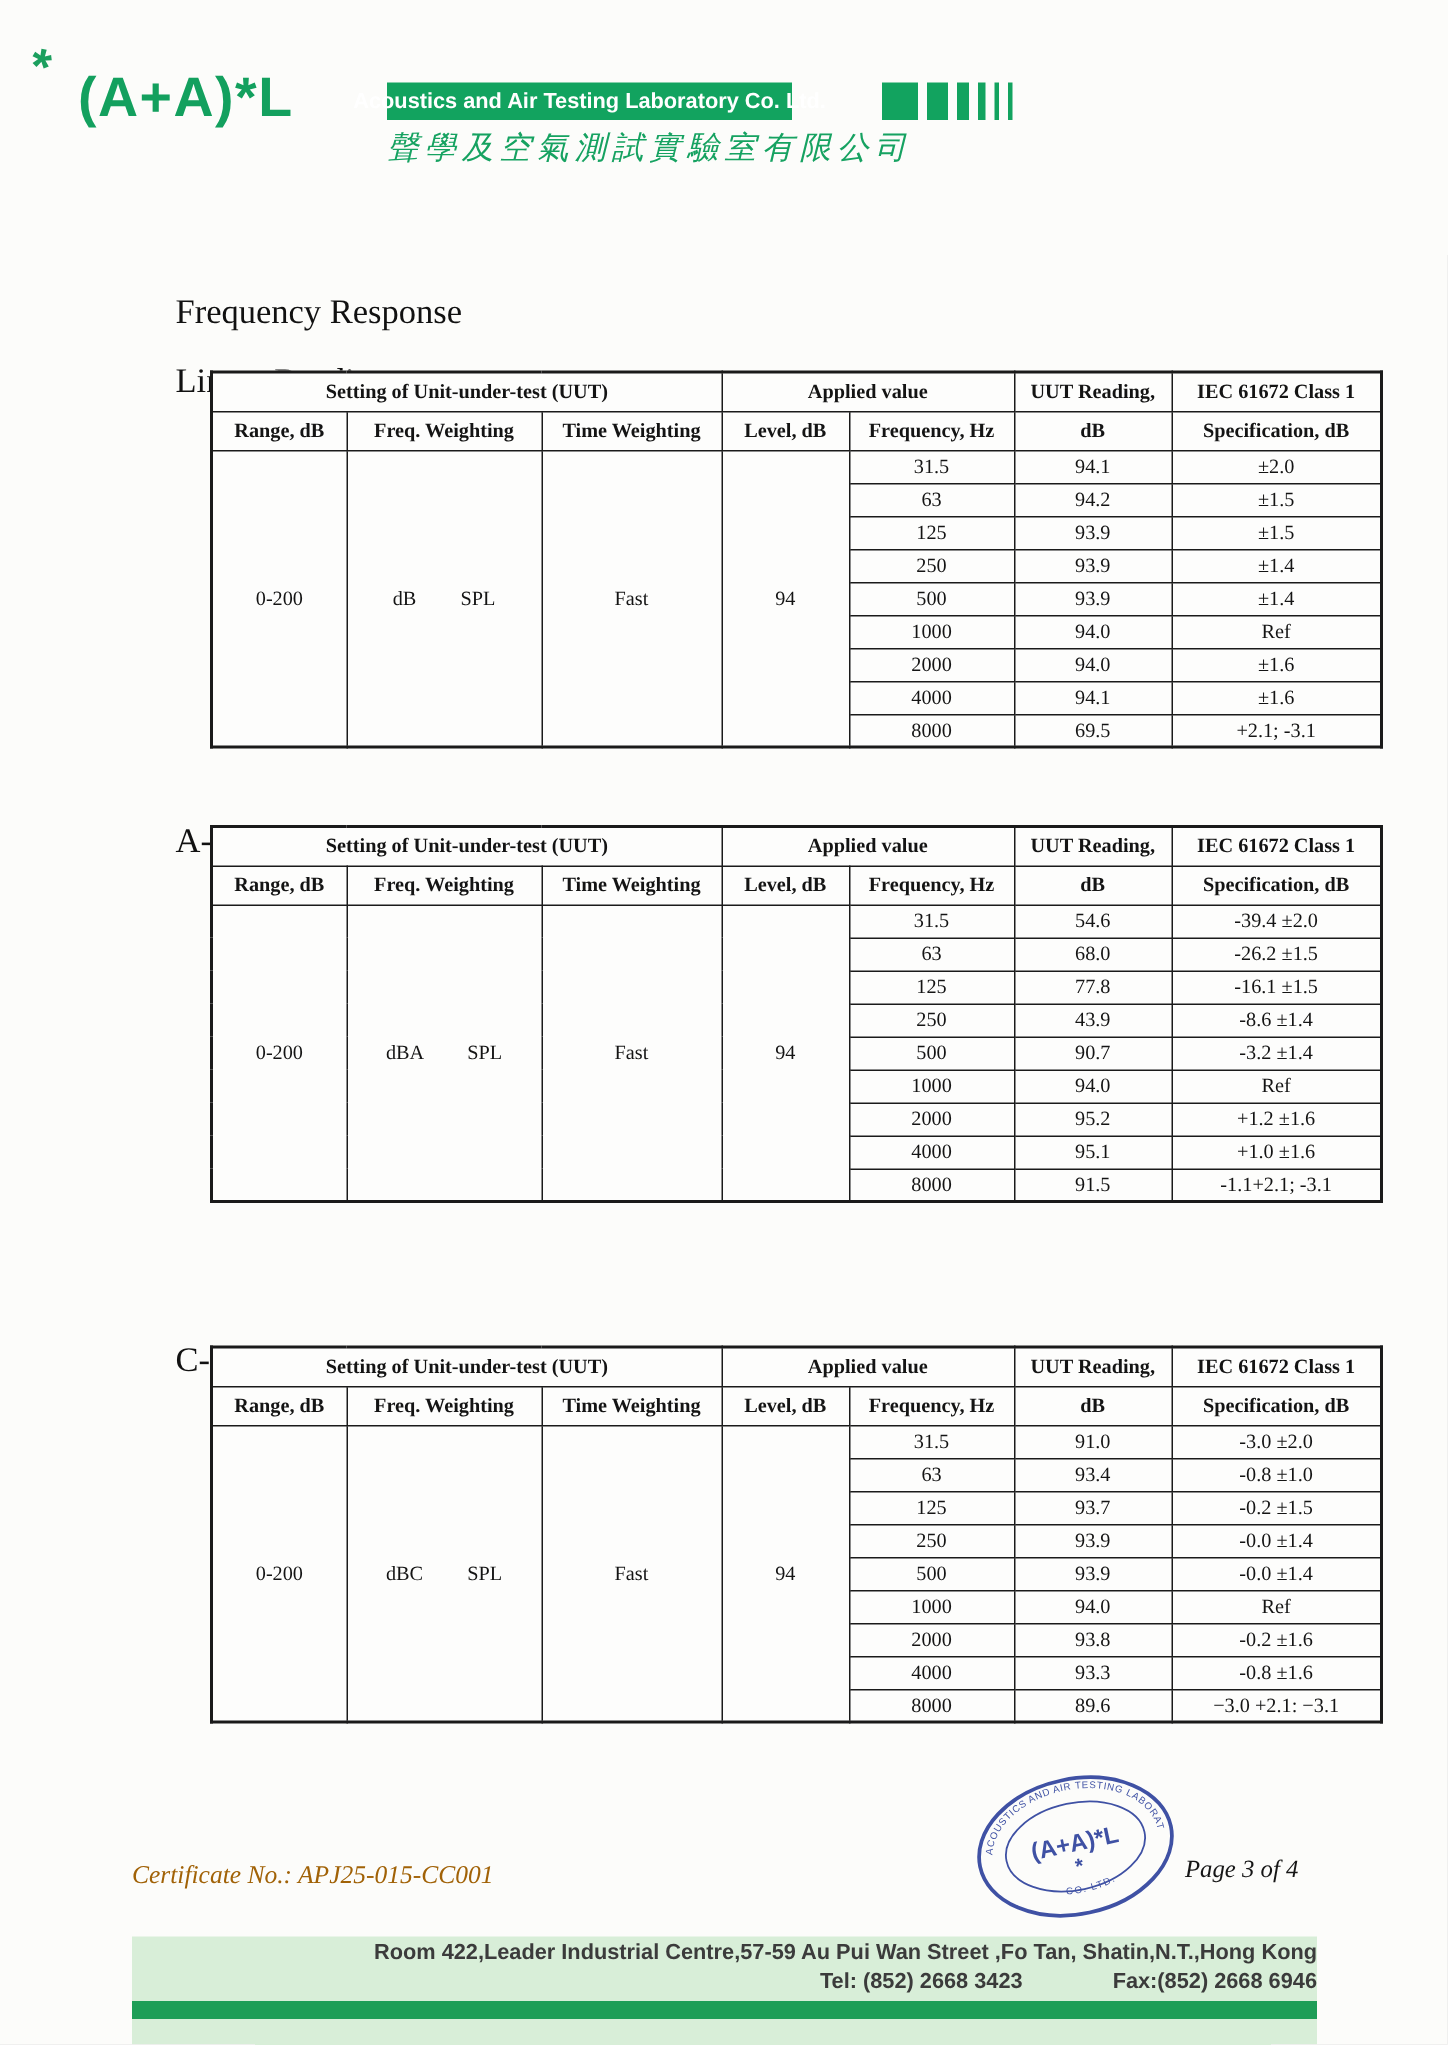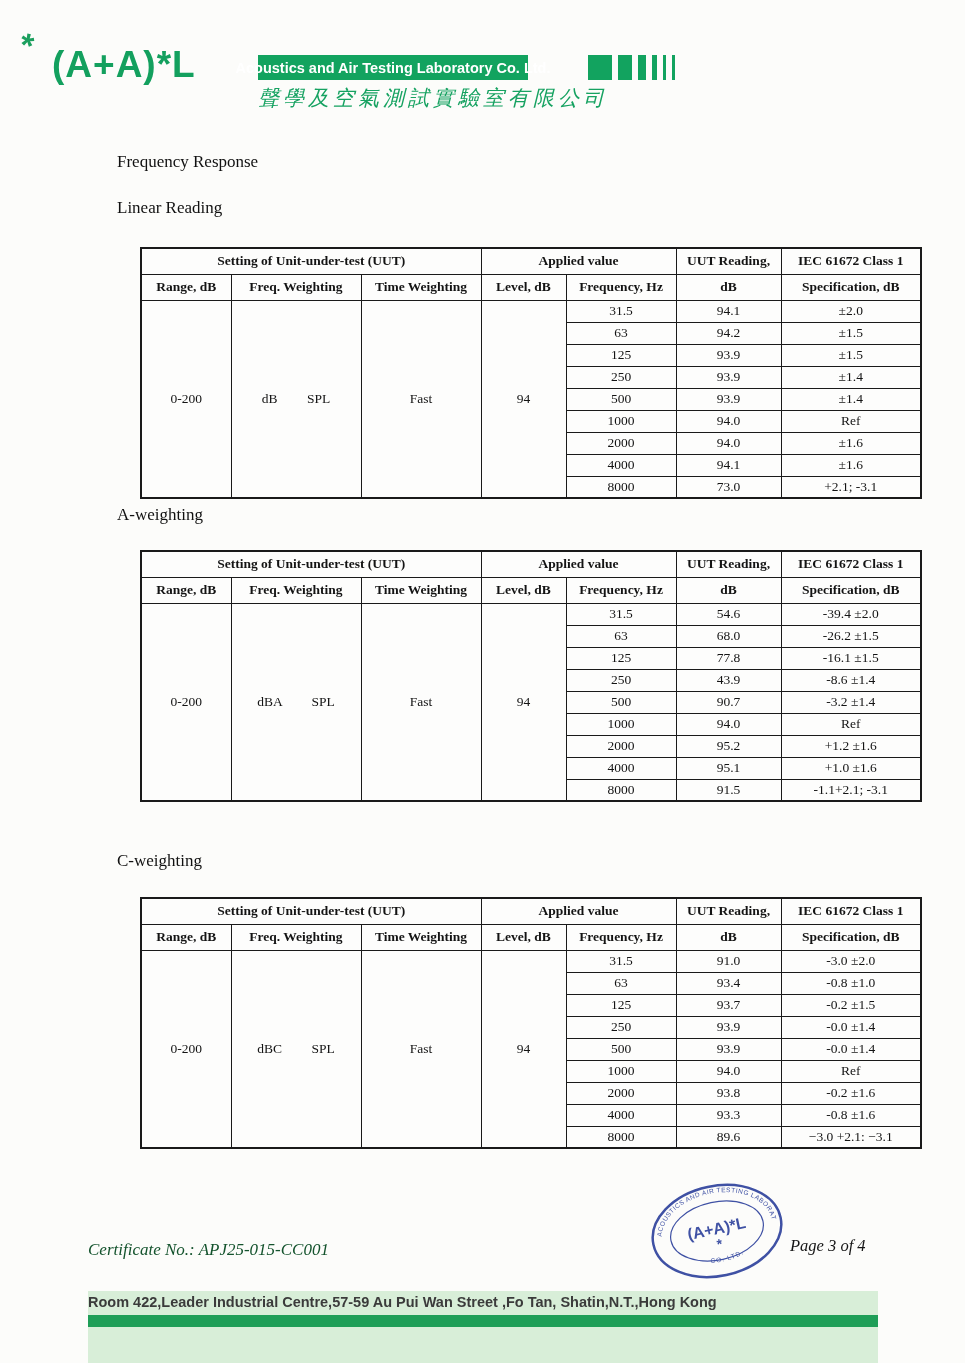--- a/index.html
+++ b/index.html
@@ -45,22 +45,23 @@
   .d4 { width: 5px; } .d5 { width: 3px; } .d6 { width: 3px; }
   .company-zh {
     position: absolute; left: 258px; top: 84px;
     color: #16a261; font-size: 21px; letter-spacing: 4px;
     font-family: "DejaVu Sans", sans-serif;
     font-style: italic;
   }
   
   .doc-heading {
     position: absolute; left: 117px;
-    font-size: 17px; font-weight: normal; color: #111;
+    font-size: 23px; font-weight: normal; color: #111;
     font-family: "Liberation Serif", serif;
+    margin-top: 43px;
   }
   .h-main { top: 152px; }
   .h-t0 { top: 198px; }
   .h-t1 { top: 505px; }
   .h-t2 { top: 851px; }
   
   .data-table {
     position: absolute; left: 140px;
     width: 780px;
     border-collapse: collapse;
@@ -87,36 +88,36 @@
   .c-fw { word-spacing: 26px; }
   
   .stamp {
     position: absolute; left: 648px; top: 1182px;
     transform: rotate(-12deg);
     opacity: 0.9;
   }
   
   .cert-line {
     position: absolute; left: 88px; top: 1240px;
-    font-style: italic; font-size: 17px; color: #14532d;
+    font-style: italic; font-size: 17px; color: #a16207;
   }
   .page-number {
     position: absolute; left: 790px; top: 1236px;
     font-style: italic; font-size: 16.5px; color: #161616;
   }
   .footer-box {
     position: absolute; left: 88px; top: 1291px;
     width: 790px; height: 72px;
     background: #d8eed8;
     font-family: "Liberation Sans", sans-serif;
     font-weight: bold; color: #3b3b3b;
     font-size: 14.5px;
     display: flex; flex-direction: column; justify-content: flex-start;
   }
-  .footer-line { display: flex; justify-content: flex-start; gap: 60px; line-height: 19px; }
+  .footer-line { display: flex; justify-content: flex-end; gap: 60px; line-height: 19px; }
   .footer-line.first { margin-top: 2px; }
   .footer-bar {
     margin-top: 3px;
     height: 12px; width: 100%;
     background: #1e9e57;
   }
 </style>
 </head>
 <body>
 
@@ -207,21 +208,21 @@
           <td>94.0</td>
           <td>±1.6</td>
         </tr>
         <tr>
           <td>4000</td>
           <td>94.1</td>
           <td>±1.6</td>
         </tr>
         <tr>
           <td>8000</td>
-          <td>73.0</td>
+          <td>69.5</td>
           <td>+2.1; -3.1</td>
         </tr>
       </tbody>
   </table>
 
   <table class="data-table tb1">
     <colgroup>
       <col style="width:90px">
         <col style="width:130px">
         <col style="width:120px">
@@ -399,16 +400,20 @@
     <text x="69" y="67" text-anchor="middle" font-size="14" font-weight="bold" font-family="Liberation Sans, sans-serif" fill="#2b3f9b">*</text>
   </svg>
 
   <div class="cert-line">Certificate No.: APJ25-015-CC001</div>
   <div class="page-number">Page 3 of 4</div>
 
   <div class="footer-box">
     <div class="footer-line first">
       <span>Room 422,Leader Industrial Centre,57-59 Au Pui Wan Street ,Fo Tan, Shatin,N.T.,Hong Kong</span>
     </div>
+    <div class="footer-line">
+      <span>Tel: (852) 2668 3423</span>
+      <span>Fax:(852) 2668 6946</span>
+    </div>
     <div class="footer-bar"></div>
   </div>
 
 </div>
 
 </body></html>

